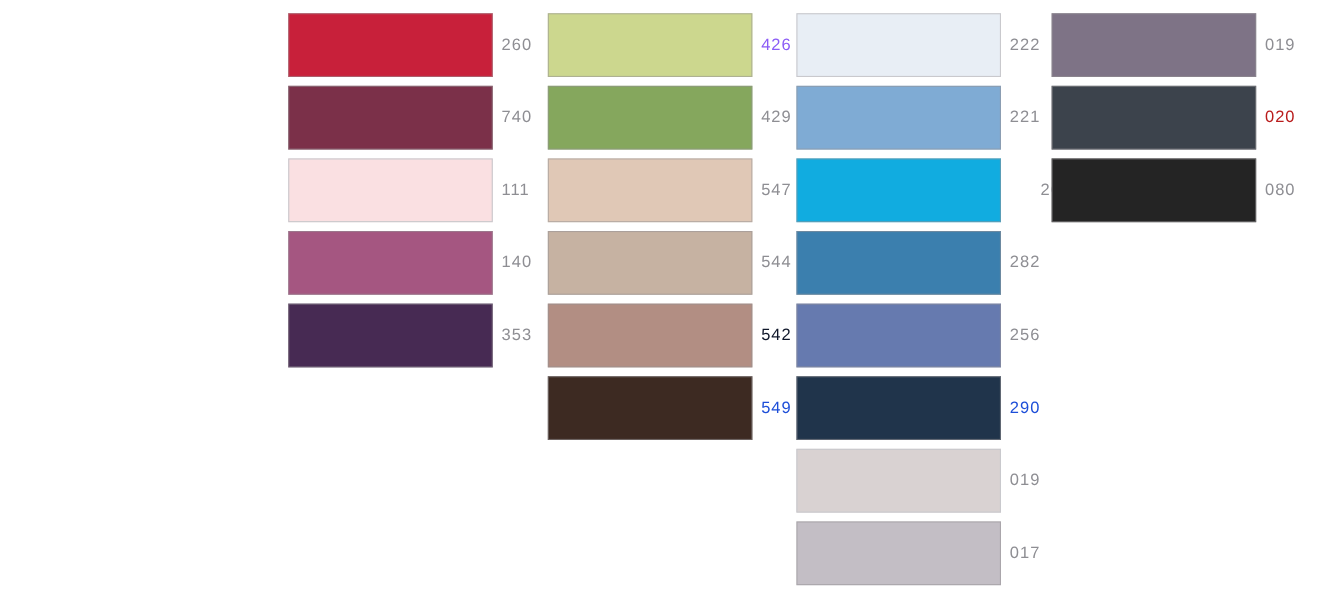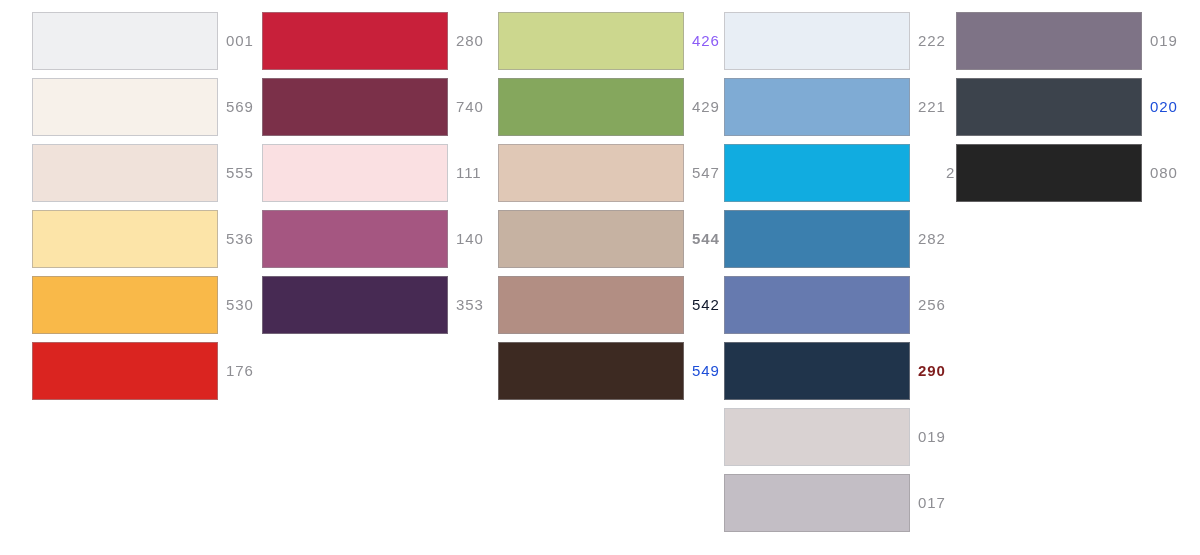--- a/index.html
+++ b/index.html
@@ -69,50 +69,24 @@
     color: #8e8e93;
     font-family: "Liberation Sans", sans-serif;
     white-space: nowrap;
     font-weight: 400;
   }
 </style>
 </head>
 <body>
 
 <div id="palette" style="background: rgb(255, 255, 255);">
-    <div class="swatch-column col-0">
-      <div class="swatch-row" style="top: 12px;">
-        <div class="swatch-chip light-chip" title="#eff0f2" style="width: 186px; height: 58px; background: rgb(239, 240, 242);"></div>
-        <div class="swatch-code" style="color: rgb(142, 142, 147);">001</div>
-      </div>
-      <div class="swatch-row" style="top: 78px;">
-        <div class="swatch-chip light-chip" title="#f7f1ea" style="width: 186px; height: 58px; background: rgb(247, 241, 234);"></div>
-        <div class="swatch-code" style="color: rgb(142, 142, 147);">569</div>
-      </div>
-      <div class="swatch-row" style="top: 144px;">
-        <div class="swatch-chip light-chip" title="#f0e2da" style="width: 186px; height: 58px; background: rgb(240, 226, 218);"></div>
-        <div class="swatch-code" style="color: rgb(142, 142, 147);">555</div>
-      </div>
-      <div class="swatch-row" style="top: 210px;">
-        <div class="swatch-chip" title="#fce4a8" style="width: 186px; height: 58px; background: rgb(252, 228, 168);"></div>
-        <div class="swatch-code" style="color: rgb(142, 142, 147);">536</div>
-      </div>
-      <div class="swatch-row" style="top: 276px;">
-        <div class="swatch-chip" title="#f9b949" style="width: 186px; height: 58px; background: rgb(249, 185, 73);"></div>
-        <div class="swatch-code" style="color: rgb(142, 142, 147);">530</div>
-      </div>
-      <div class="swatch-row" style="top: 342px;">
-        <div class="swatch-chip" title="#da2420" style="width: 186px; height: 58px; background: rgb(218, 36, 32);"></div>
-        <div class="swatch-code" style="color: rgb(142, 142, 147);">176</div>
-      </div>
-    </div>
     <div class="swatch-column col-1">
       <div class="swatch-row" style="top: 12px;">
         <div class="swatch-chip" title="#c8203a" style="width: 186px; height: 58px; background: rgb(200, 32, 58);"></div>
-        <div class="swatch-code" style="color: rgb(142, 142, 147);">280</div>
+        <div class="swatch-code" style="color: rgb(142, 142, 147);">260</div>
       </div>
       <div class="swatch-row" style="top: 78px;">
         <div class="swatch-chip" title="#7b3049" style="width: 186px; height: 58px; background: rgb(123, 48, 73);"></div>
         <div class="swatch-code" style="color: rgb(142, 142, 147);">740</div>
       </div>
       <div class="swatch-row" style="top: 144px;">
         <div class="swatch-chip light-chip" title="#fae0e2" style="width: 186px; height: 58px; background: rgb(250, 224, 226);"></div>
         <div class="swatch-code" style="color: rgb(142, 142, 147);">111</div>
       </div>
       <div class="swatch-row" style="top: 210px;">
@@ -132,21 +106,21 @@
       <div class="swatch-row" style="top: 78px;">
         <div class="swatch-chip" title="#85a75d" style="width: 186px; height: 58px; background: rgb(133, 167, 93);"></div>
         <div class="swatch-code" style="color: rgb(142, 142, 147);">429</div>
       </div>
       <div class="swatch-row" style="top: 144px;">
         <div class="swatch-chip" title="#e0c8b6" style="width: 186px; height: 58px; background: rgb(224, 200, 182);"></div>
         <div class="swatch-code" style="color: rgb(142, 142, 147);">547</div>
       </div>
       <div class="swatch-row" style="top: 210px;">
         <div class="swatch-chip" title="#c6b2a2" style="width: 186px; height: 58px; background: rgb(198, 178, 162);"></div>
-        <div class="swatch-code" style="color: rgb(142, 142, 147); font-weight: bold;">544</div>
+        <div class="swatch-code" style="color: rgb(142, 142, 147);">544</div>
       </div>
       <div class="swatch-row" style="top: 276px;">
         <div class="swatch-chip" title="#b28e83" style="width: 186px; height: 58px; background: rgb(178, 142, 131);"></div>
         <div class="swatch-code" style="color: #0f172a;">542</div>
       </div>
       <div class="swatch-row" style="top: 342px;">
         <div class="swatch-chip" title="#3d2a22" style="width: 186px; height: 58px; background: rgb(61, 42, 34);"></div>
         <div class="swatch-code" style="color: #1d4ed8;">549</div>
       </div>
     </div>
@@ -166,38 +140,38 @@
       <div class="swatch-row" style="top: 210px;">
         <div class="swatch-chip" title="#3b7fae" style="width: 186px; height: 58px; background: rgb(59, 127, 174);"></div>
         <div class="swatch-code" style="color: rgb(142, 142, 147);">282</div>
       </div>
       <div class="swatch-row" style="top: 276px;">
         <div class="swatch-chip" title="#667aaf" style="width: 186px; height: 58px; background: rgb(102, 122, 175);"></div>
         <div class="swatch-code" style="color: rgb(142, 142, 147);">256</div>
       </div>
       <div class="swatch-row" style="top: 342px;">
         <div class="swatch-chip" title="#20344b" style="width: 186px; height: 58px; background: rgb(32, 52, 75);"></div>
-        <div class="swatch-code" style="color: #7f1d1d; font-weight: bold;">290</div>
+        <div class="swatch-code" style="color: #1d4ed8;">290</div>
       </div>
       <div class="swatch-row" style="top: 408px;">
         <div class="swatch-chip light-chip" title="#d9d2d2" style="width: 186px; height: 58px; background: rgb(217, 210, 210);"></div>
         <div class="swatch-code" style="color: rgb(142, 142, 147);">019</div>
       </div>
       <div class="swatch-row" style="top: 474px;">
         <div class="swatch-chip" title="#c3bec5" style="width: 186px; height: 58px; background: rgb(195, 190, 197);"></div>
         <div class="swatch-code" style="color: rgb(142, 142, 147);">017</div>
       </div>
     </div>
     <div class="swatch-column col-4">
       <div class="swatch-row" style="top: 12px;">
         <div class="swatch-chip" title="#7e7386" style="width: 186px; height: 58px; background: rgb(126, 115, 134);"></div>
         <div class="swatch-code" style="color: rgb(142, 142, 147);">019</div>
       </div>
       <div class="swatch-row" style="top: 78px;">
         <div class="swatch-chip" title="#3c434c" style="width: 186px; height: 58px; background: rgb(60, 67, 76);"></div>
-        <div class="swatch-code" style="color: #1d4ed8;">020</div>
+        <div class="swatch-code" style="color: #b91c1c;">020</div>
       </div>
       <div class="swatch-row" style="top: 144px;">
         <div class="swatch-chip" title="#242424" style="width: 186px; height: 58px; background: rgb(36, 36, 36);"></div>
         <div class="swatch-code" style="color: rgb(142, 142, 147);">080</div>
       </div>
     </div>
   </div>
 
 </body></html>

